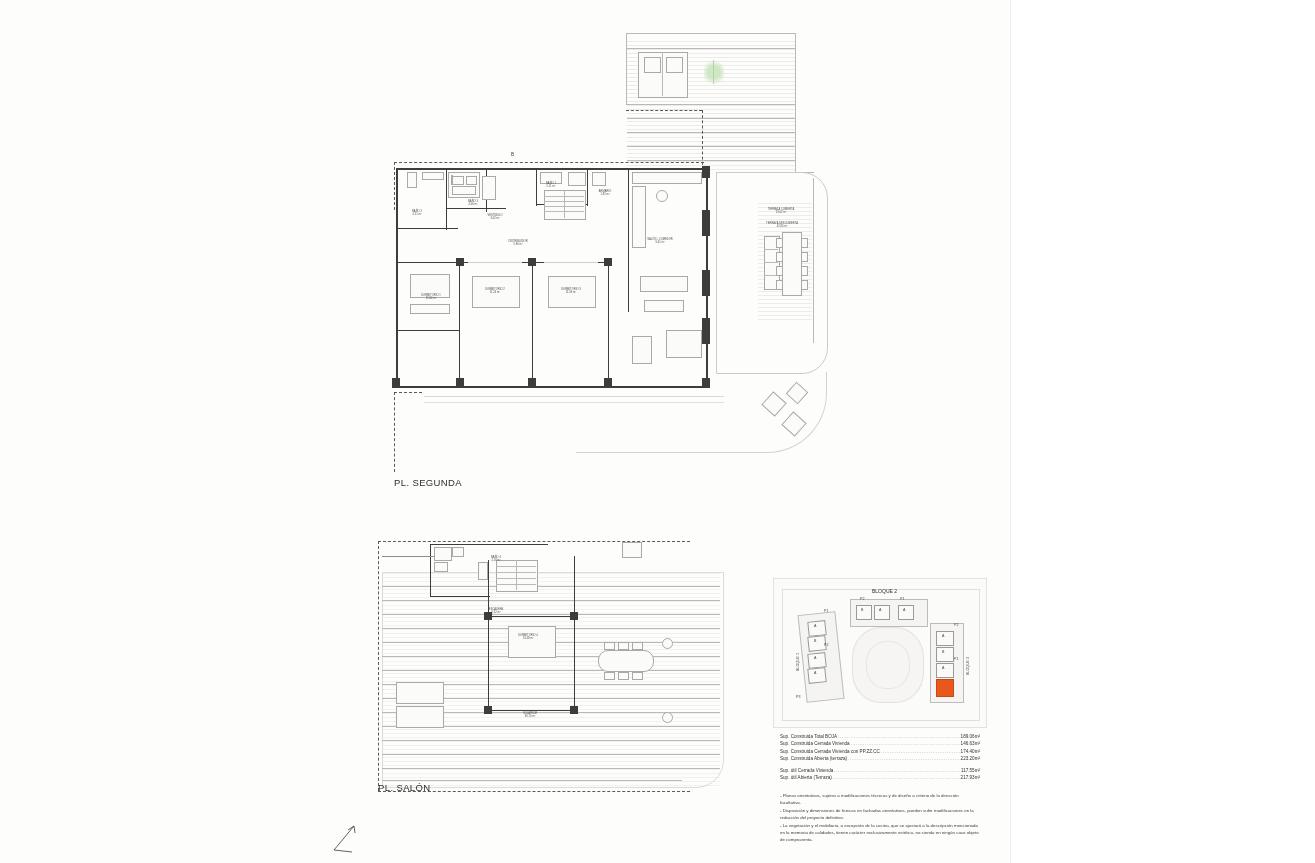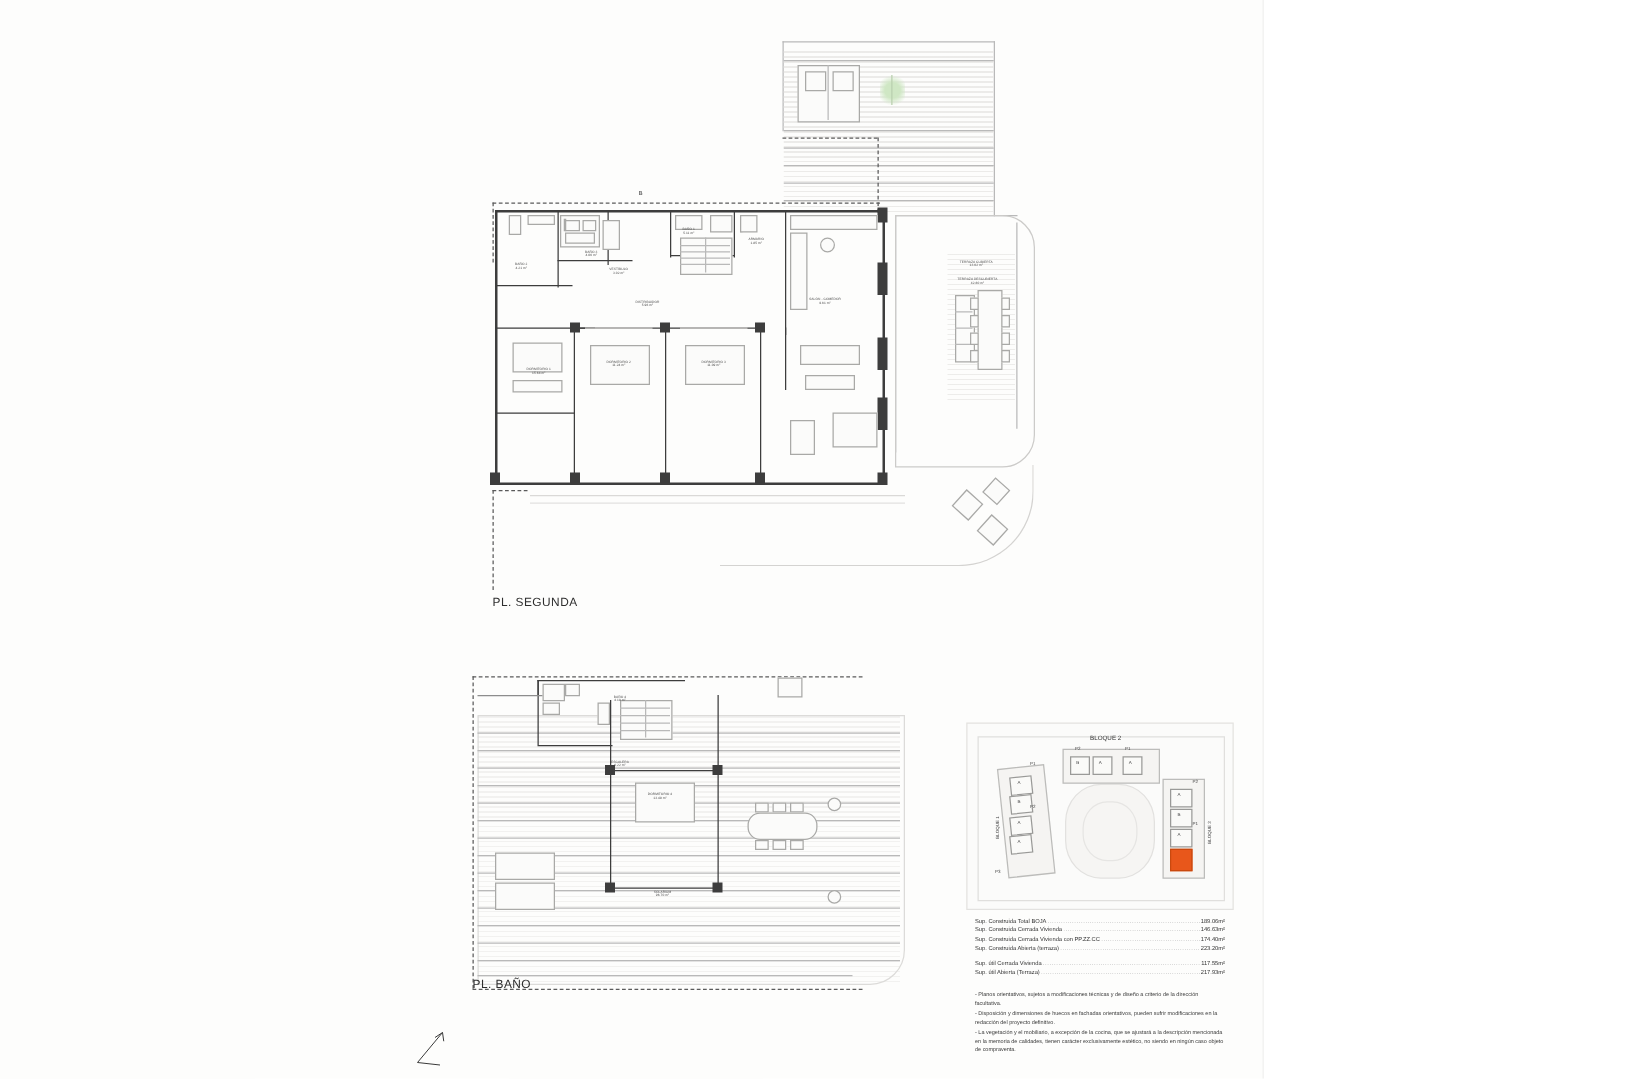--- a/index.html
+++ b/index.html
@@ -428,21 +428,21 @@
     </div>
     <div class="lbl" style="left:500px;top:134px;width:56px;">
       <span>DORMITORIO 4</span><br>
       <span>13.48 m²</span>
     </div>
     <div class="lbl" style="left:508px;top:212px;width:44px;">
       <span>SOLARIUM</span><br>
       <span>96.70 m²</span>
     </div>
 
-    <div class="plan-title" style="left:378px;top:282px;">PL. BAÑO</div>
+    <div class="plan-title" style="left:378px;top:282px;">PL. SALÓN</div>
   </div>
 
   <div class="keyplan">
 
     <div class="plot" style="left:8px;top:10px;width:196px;height:130px;border-color:#e0dfdd;background:#fbfbfa;"></div>
     <div style="position:absolute;left:78px;top:48px;width:70px;height:74px;
          border:1px solid #e2e1df;border-radius:40%;background:#f6f5f3;"></div>
     <div style="position:absolute;left:92px;top:62px;width:42px;height:46px;
          border:1px solid #e6e5e3;border-radius:45%;"></div>
 

